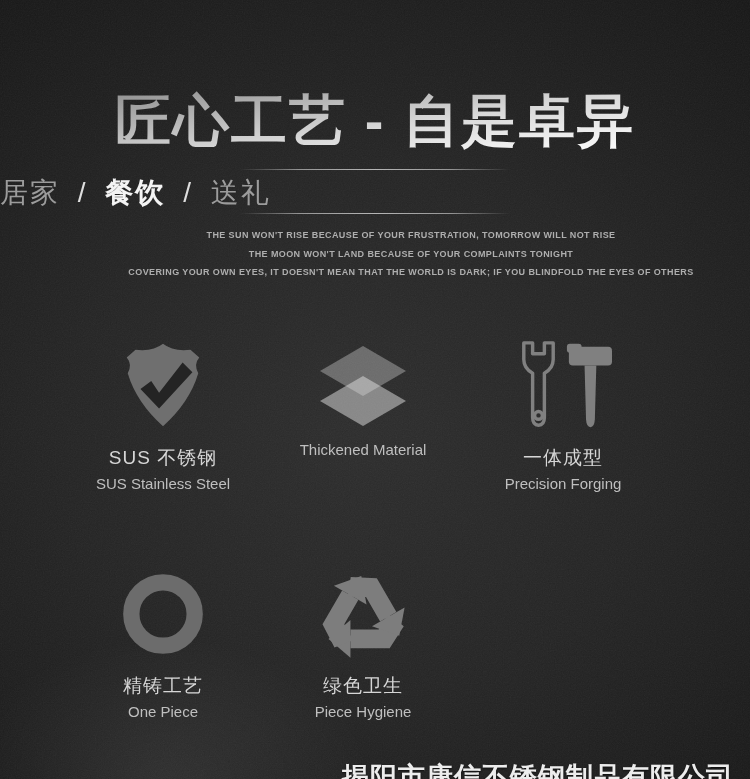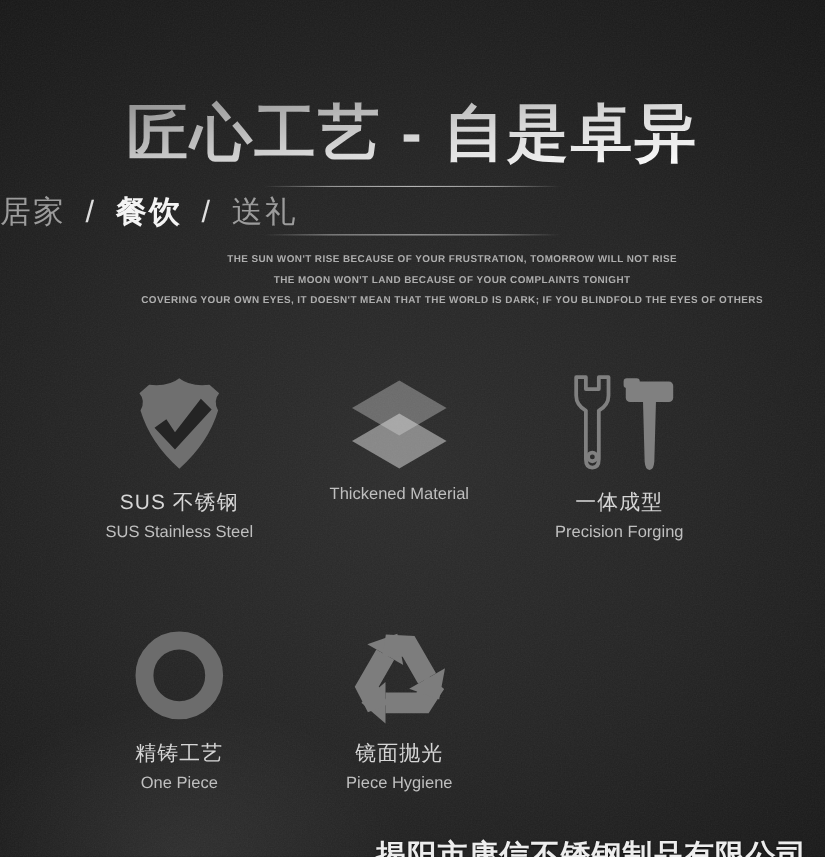--- a/index.html
+++ b/index.html
@@ -152,21 +152,21 @@
               <path d="M26 6 L17 20 L-8 20 L-8 8 L10 8 L16 -2 Z"></path>
               <path d="M-8 2 L-8 26 L-22 14 Z"></path>
             </g>
             <g transform="rotate(240)">
               <path d="M26 6 L17 20 L-8 20 L-8 8 L10 8 L16 -2 Z"></path>
               <path d="M-8 2 L-8 26 L-22 14 Z"></path>
             </g>
           </g>
         </svg>
       </div>
-      <div class="feature-zh">镜面抛光</div>
+      <div class="feature-zh">绿色卫生</div>
       <div class="feature-en">Piece Hygiene</div>
     </div>
 
   </div>
 
   <div class="layer company">揭阳市康信不锈钢制品有限公司</div>
 
 </div>
 
 </body></html>

